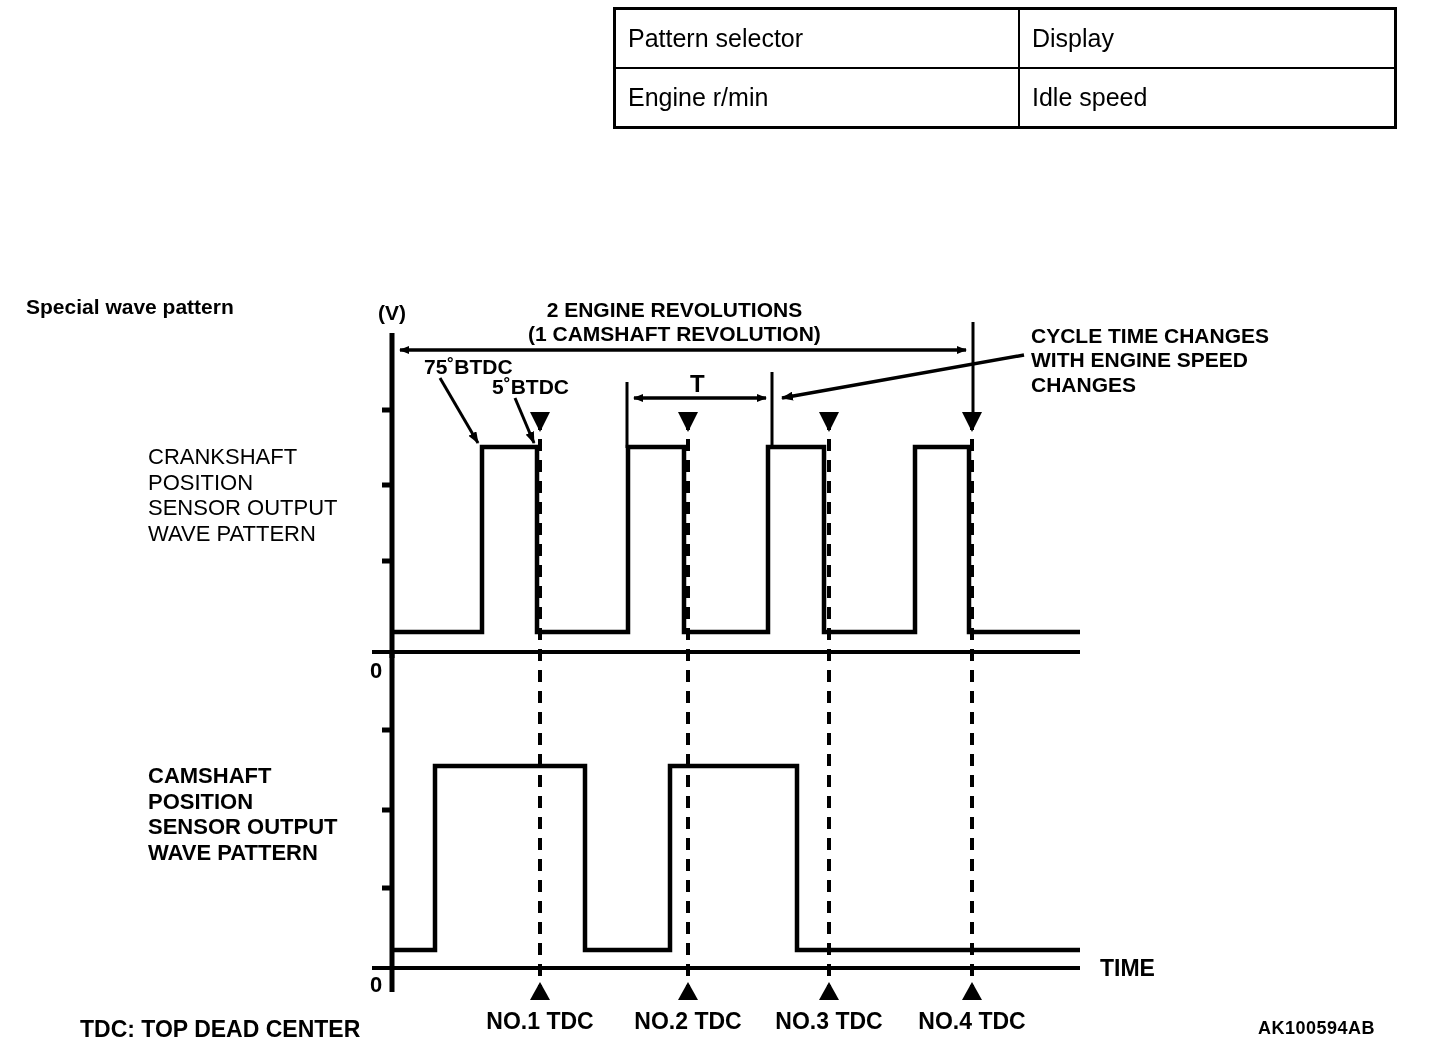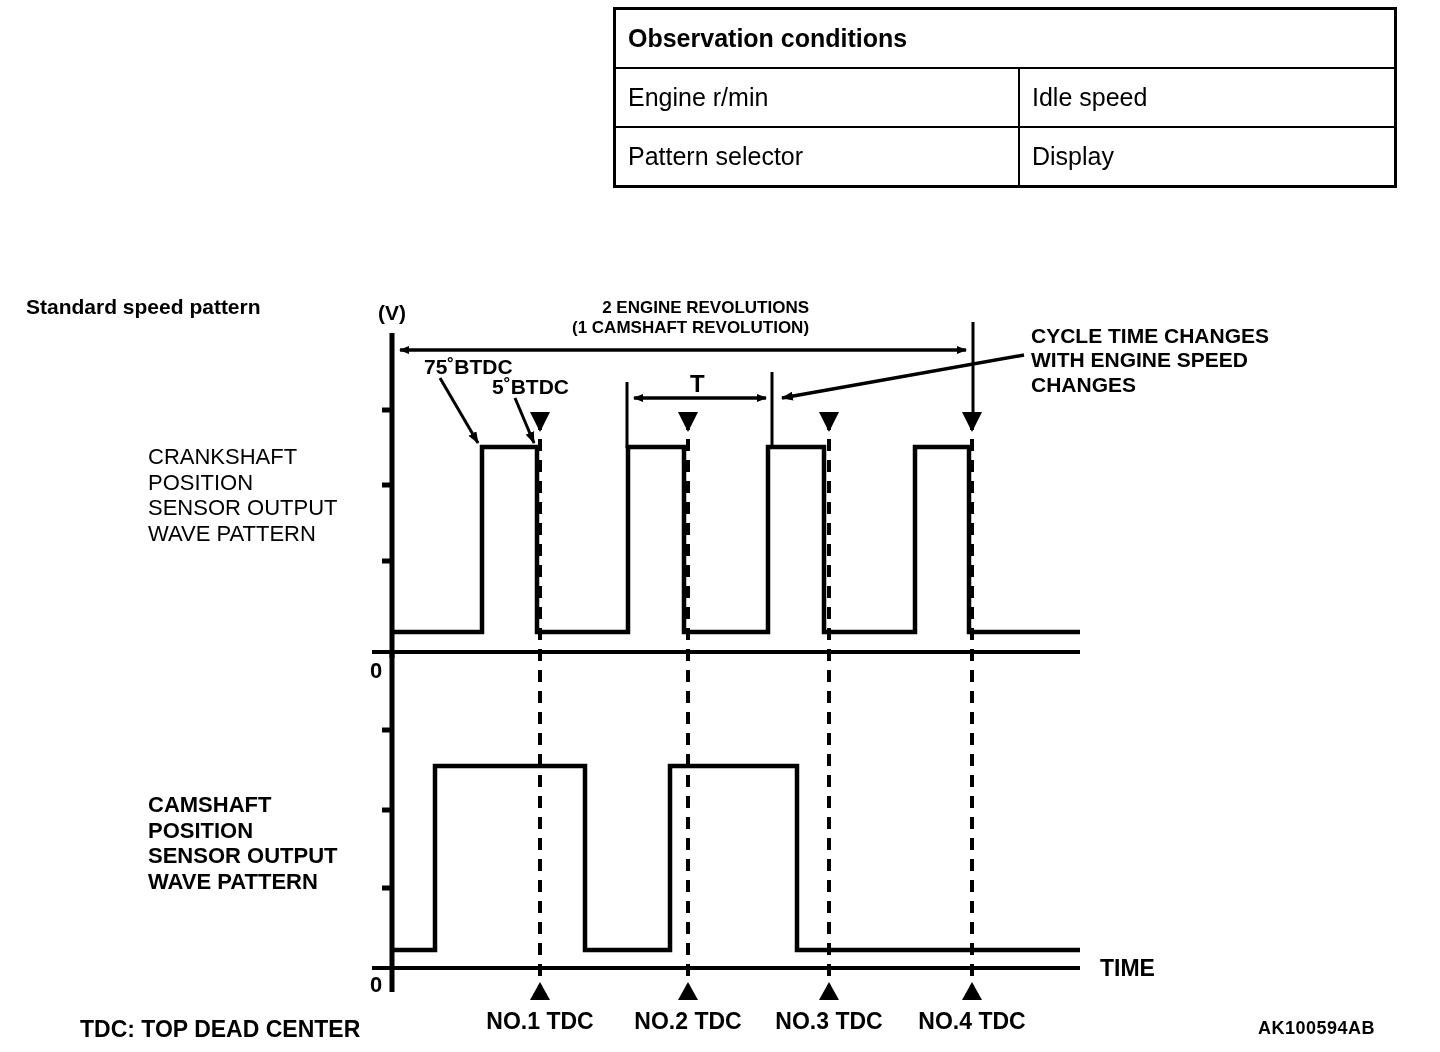--- a/index.html
+++ b/index.html
@@ -52,21 +52,21 @@
     font-weight: bold;
   }
   #crank-label {
     left: 148px;
     top: 444px;
     font-size: 22px;
     font-weight: normal;
   }
   #cam-label {
     left: 148px;
-    top: 792px;
+    top: 763px;
     font-size: 22px;
     font-weight: bold;
   }
   #tdc-legend {
     left: 80px;
     top: 1016px;
     font-size: 23px;
     font-weight: bold;
   }
   #ref-code {
@@ -81,24 +81,23 @@
   
   #v-unit {
     left: 378px;
     top: 301px;
     font-size: 21px;
     font-weight: bold;
   }
   #rev-label {
     left: 528px;
     top: 298px;
-    font-size: 17px;
-    font-weight: bold;
-    text-align: right;
-    margin-left: 44px;
+    font-size: 21px;
+    font-weight: bold;
+    text-align: center;
   }
   #btdc75 {
     left: 424px;
     top: 355px;
     font-size: 21px;
     font-weight: bold;
   }
   #btdc5 {
     left: 492px;
     top: 375px;
@@ -150,35 +149,32 @@
     top: 0;
     width: 1440px;
     height: 1052px;
   }
 </style>
 </head>
 <body>
 
 <table id="conditions-table">
   <tbody>
-      <tr>
-    <td class="title-cell" colspan="2">Observation conditions</td>
+  <tr>
+    <td class="col-fn">Pattern selector</td>
+    <td>Display</td>
   </tr>
   <tr>
     <td class="col-fn">Engine r/min</td>
     <td>Idle speed</td>
   </tr>
-  <tr>
-    <td class="col-fn">Pattern selector</td>
-    <td>Display</td>
-  </tr>
 </tbody>
   </table>
 
-<div class="caption" id="standard-wave-caption">Standard speed pattern</div>
+<div class="caption" id="standard-wave-caption">Special wave pattern</div>
 <div class="caption" id="crank-label">CRANKSHAFT
 POSITION
 SENSOR OUTPUT
 WAVE PATTERN</div>
 <div class="caption" id="cam-label">CAMSHAFT
 POSITION
 SENSOR OUTPUT
 WAVE PATTERN</div>
 <div class="caption" id="tdc-legend">TDC: TOP DEAD CENTER</div>
 <div id="ref-code">AK100594AB</div>

